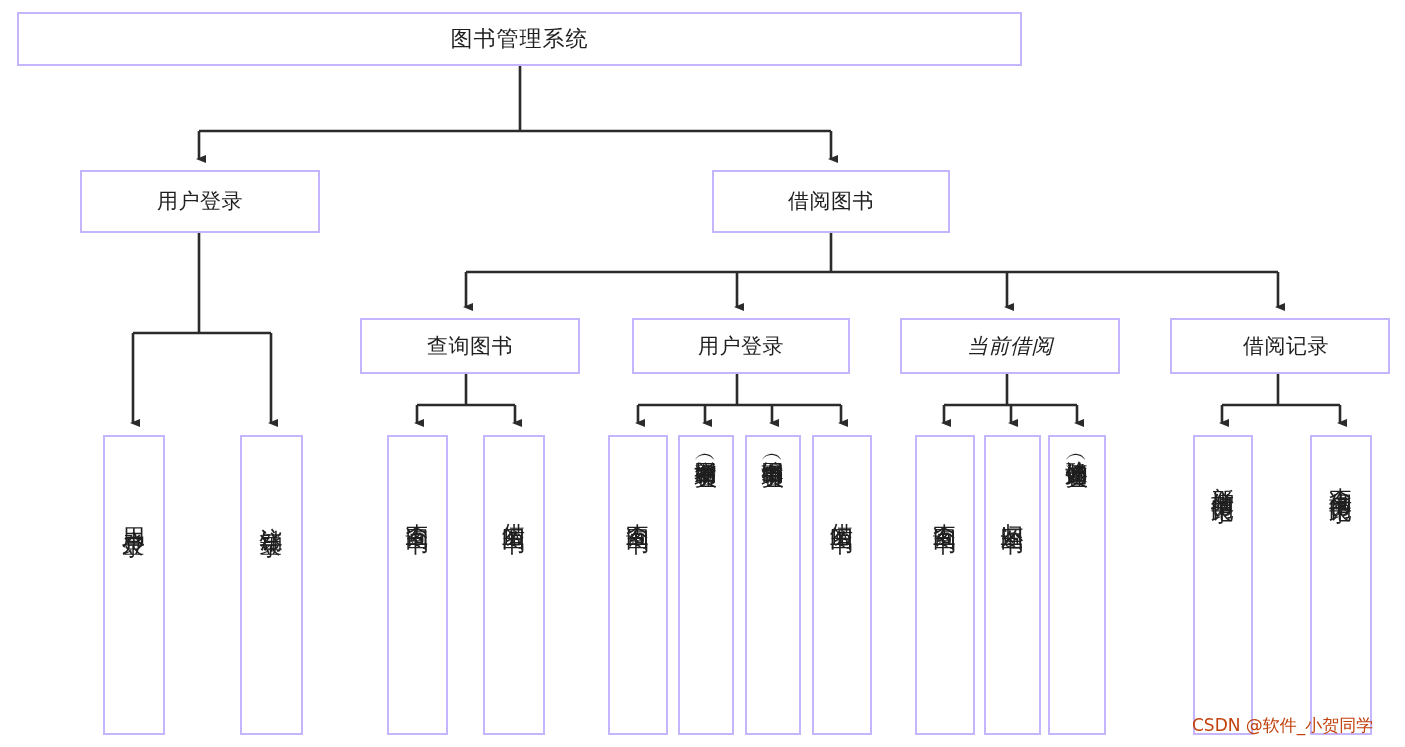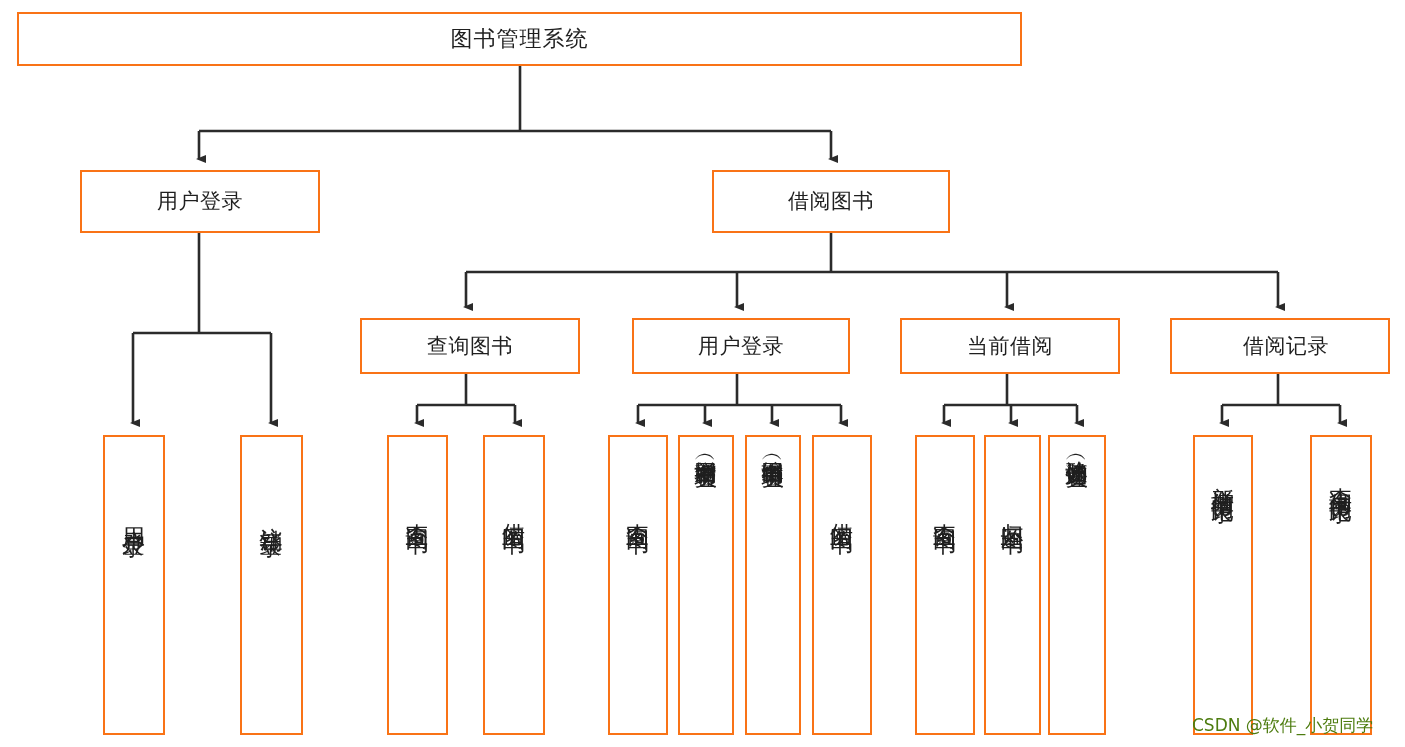--- a/index.html
+++ b/index.html
@@ -22,21 +22,21 @@
     position: absolute;
     top: 0;
     left: 0;
     width: 1405px;
     height: 747px;
   }
   .node-box {
     position: absolute;
     box-sizing: border-box;
     background: #ffffff;
-    border: 2px solid #f97316;
+    border: 2px solid #c4b5fd;
     display: flex;
     align-items: center;
     justify-content: center;
     color: #1f1f1f;
   }
   .node-label {
     display: block;
     text-align: center;
     line-height: 1.18;
     white-space: nowrap;
@@ -63,21 +63,21 @@
   }
   .node-vertical.leaf-tight .node-label {
     font-size: 22px;
     letter-spacing: 1px;
   }
   #watermark {
     position: absolute;
     left: 1192px;
     top: 714px;
     font-size: 17px;
-    color: #4d7c0f;
+    color: #c2410c;
     white-space: nowrap;
     font-family: "DejaVu Sans", "Liberation Sans", sans-serif;
   }
 </style>
 </head>
 <body>
 
 <div id="diagram-root">
 
   <svg id="diagram-svg" viewBox="0 0 1405 747" xmlns="http://www.w3.org/2000/svg">
@@ -143,21 +143,21 @@
   </div>
 
   <div class="node-box node-horizontal" style="left:360px; top:318px; width:220px; height:56px;">
     <span class="node-label">查询图书</span>
   </div>
 
   <div class="node-box node-horizontal" style="left:632px; top:318px; width:218px; height:56px;">
     <span class="node-label">用户登录</span>
   </div>
 
-  <div class="node-box node-horizontal" style="left:900px; top:318px; width:220px; height:56px;">
+  <div class="node-box node-horizontal" style="left:900px; top:318px; width:220px; height:56px;font-style:italic;">
     <span class="node-label">当前借阅</span>
   </div>
 
   <div class="node-box node-horizontal" style="left:1170px; top:318px; width:220px; height:56px;padding-left:12px;">
     <span class="node-label">借阅记录</span>
   </div>
 
   <div class="node-box node-vertical" style="left:103px; top:435px; width:62px; height:300px; padding-top:72px;">
     <span class="node-label">用户登录</span>
   </div>

